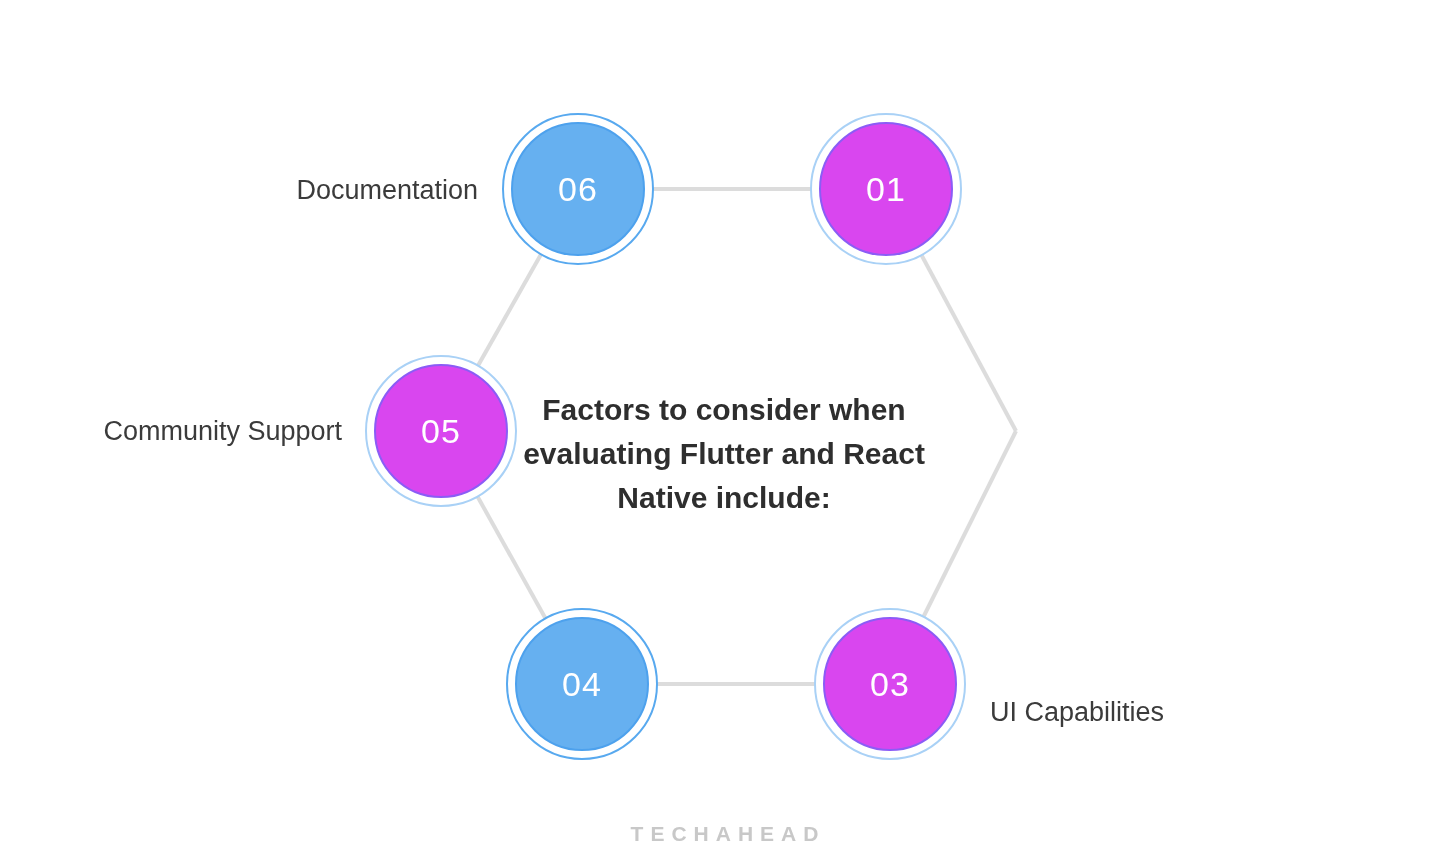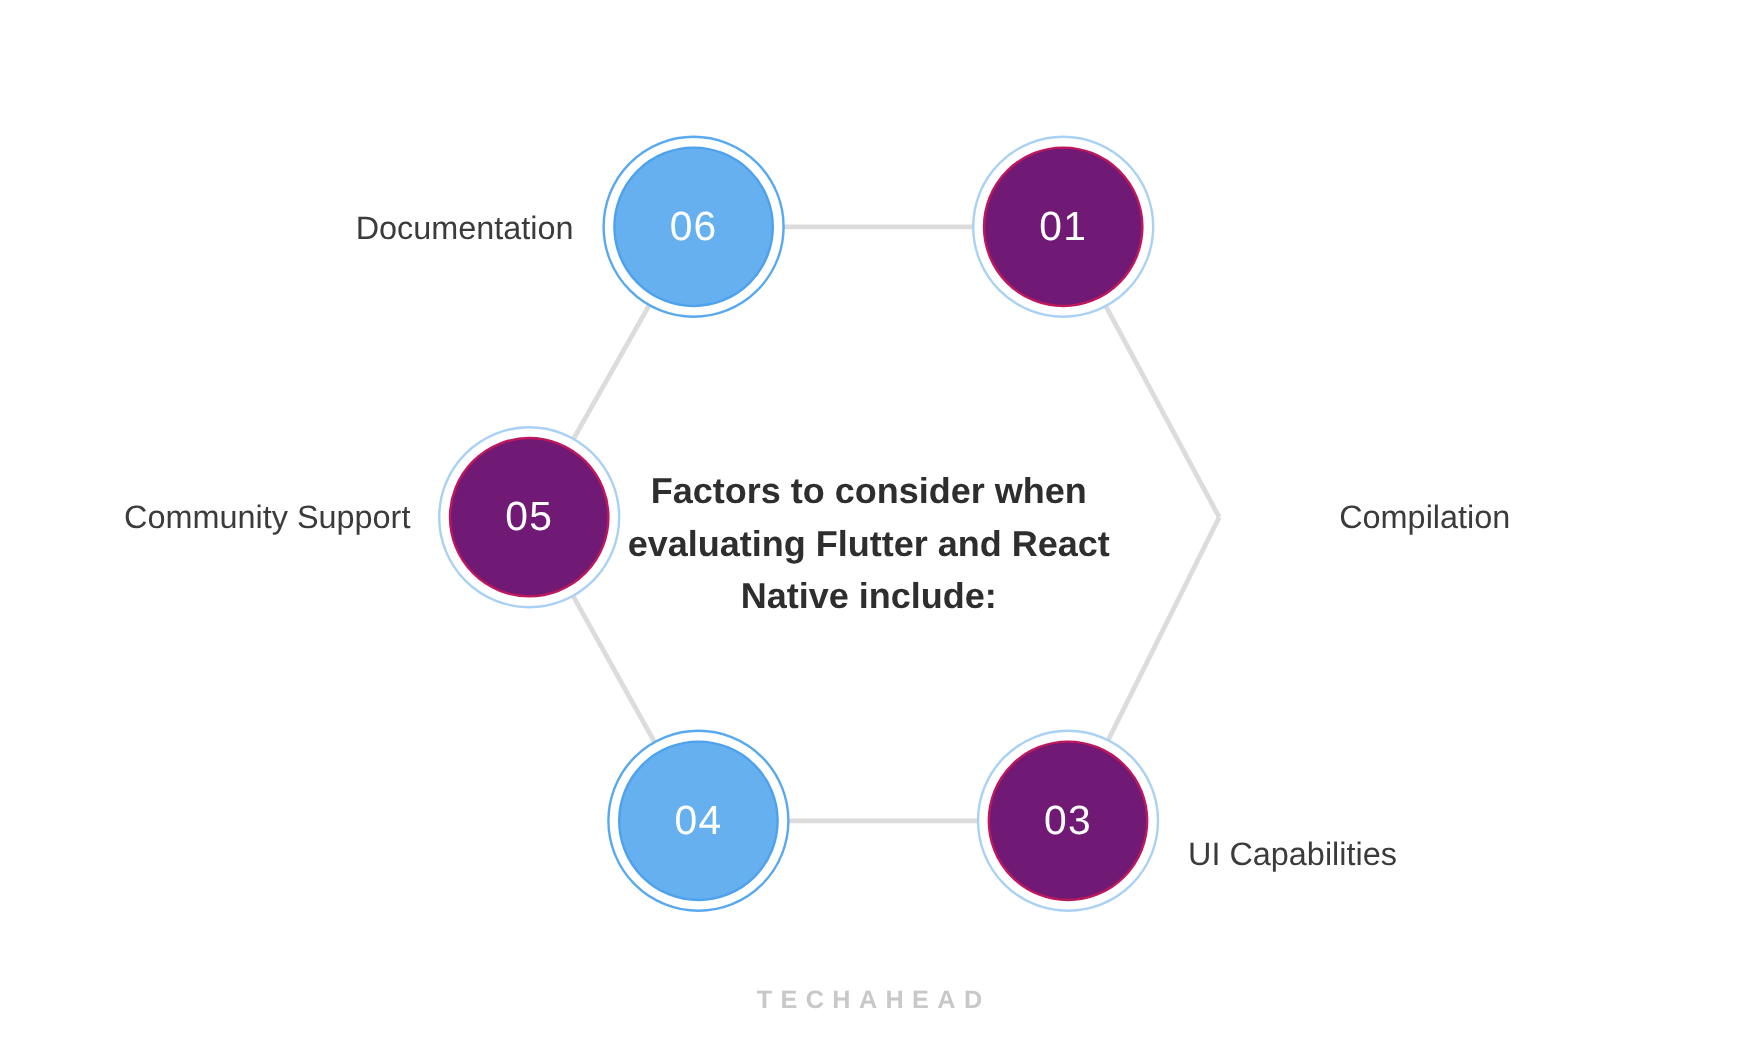--- a/index.html
+++ b/index.html
@@ -39,21 +39,21 @@
     border-radius: 50%;
     display: flex;
     align-items: center;
     justify-content: center;
     color: #ffffff;
     font-size: 34px;
     font-weight: 300;
     letter-spacing: 1px;
   }
   .ring.dark  .inner { background: #66b0f0; border: 2px solid #4da1ed; }
-  .ring.light .inner { background: #701a75; border: 2px solid #be185d; }
+  .ring.light .inner { background: #d946ef; border: 2px solid #8b5cf6; }
 
   
   .n1 { left: 810px; top: 113px; }
   .n2 { left: 940px; top: 355px; }
   .n3 { left: 814px; top: 608px; }
   .n4 { left: 506px; top: 608px; }
   .n5 { left: 365px; top: 355px; }
   .n6 { left: 502px; top: 113px; }
 
   
@@ -121,21 +121,20 @@
   <div class="ring dark n4">
     <div class="inner">04</div>
   </div>
   <div class="ring light n5">
     <div class="inner">05</div>
   </div>
   <div class="ring dark n6">
     <div class="inner">06</div>
   </div>
 
-  <div class="lbl l2">Compilation</div>
   <div class="lbl l3">UI Capabilities</div>
   <div class="lbl l5">Community Support</div>
   <div class="lbl l6">Documentation</div>
 
   <div class="center-title">
     <div>Factors to consider when</div>
     <div>evaluating Flutter and React</div>
     <div>Native include:</div>
   </div>
 

